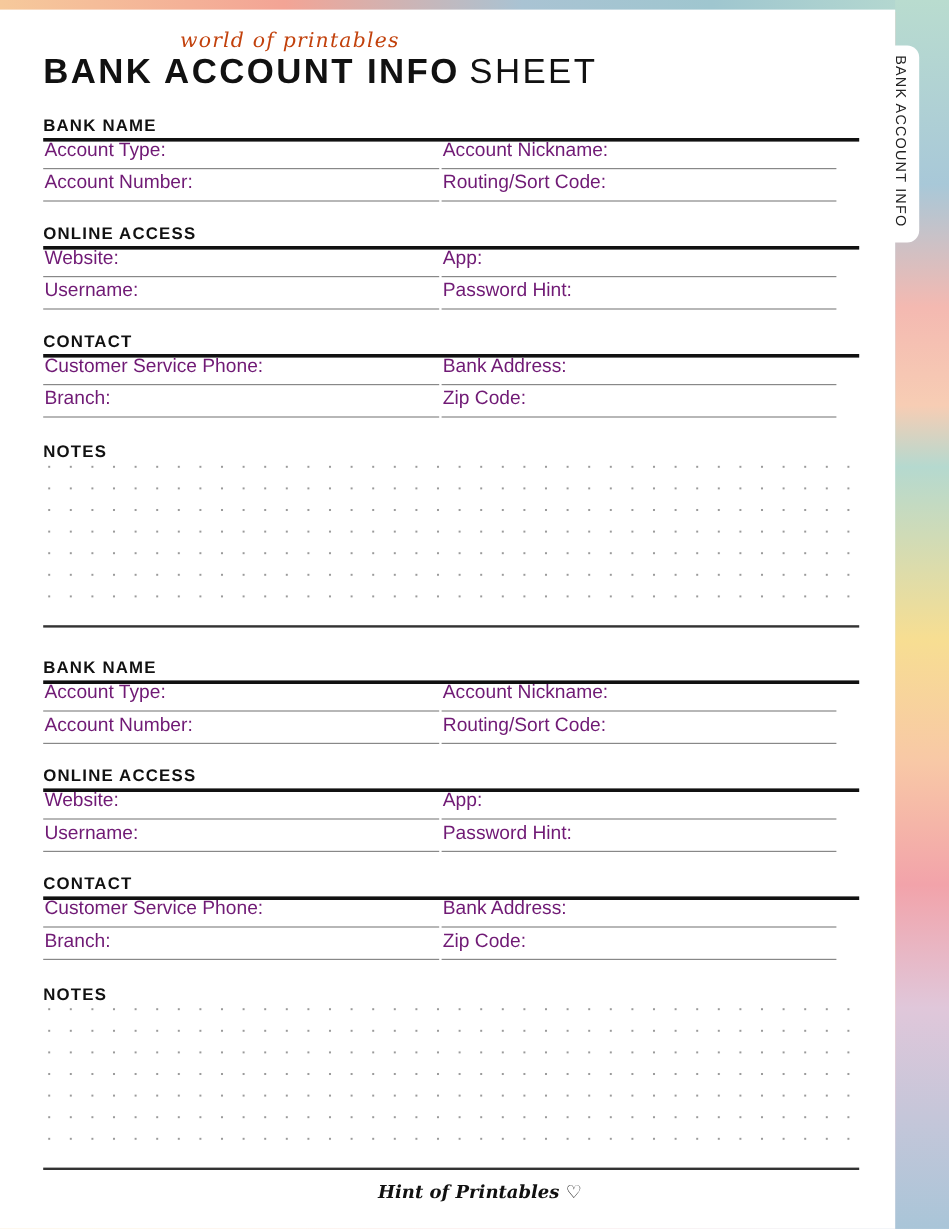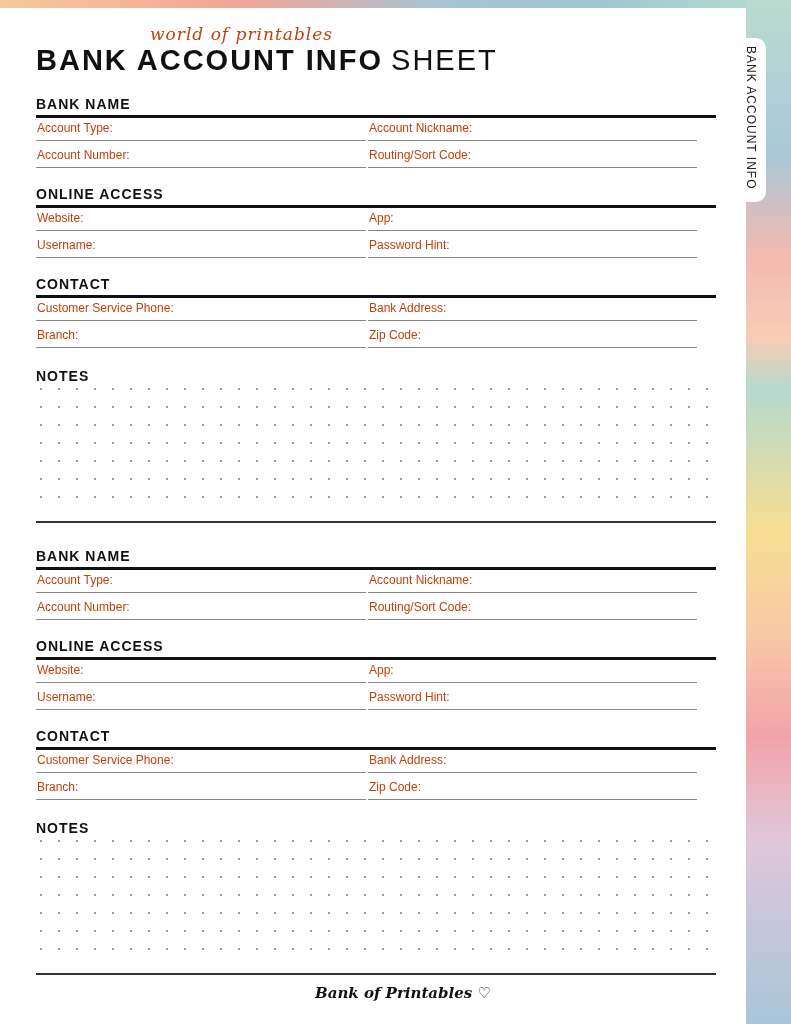--- a/index.html
+++ b/index.html
@@ -13,21 +13,21 @@
     background:linear-gradient(180deg,#b9dccf 0%,#a8c8d8 15%,#f4b9b1 25%,#f7cdb4 33%,#b5d9cf 38%,#f7de92 52%,#f8c8a6 62%,#f2a3aa 72%,#e0c7da 82%,#a9c5d8 100%);}
   .page{position:absolute;left:0;top:8px;width:746px;height:1016px;background:#fff;}
   .tab{position:absolute;left:740px;top:38px;width:26px;height:164px;background:#fff;border-radius:0 10px 10px 0;}
   .tab span{position:absolute;left:4px;top:8px;writing-mode:vertical-rl;font-size:12px;letter-spacing:1px;color:#222;}
   .script{position:absolute;left:150px;top:24px;font-family:"DejaVu Serif",serif;font-style:italic;font-size:17px;color:#c2410c;letter-spacing:1px;}
   .title{position:absolute;left:36px;top:44px;font-size:29px;letter-spacing:2px;white-space:nowrap;}
   .title b{font-weight:bold;}
   .title .light{font-weight:normal;margin-left:8px;}
   .sec-h{position:absolute;left:36px;font-weight:bold;font-size:14px;letter-spacing:1px;}
   .rule{position:absolute;left:36px;width:680px;height:3px;background:#111;}
-  .fld{position:absolute;height:22px;border-bottom:1px solid #888;font-size:12px;color:#c2410c;}
+  .fld{position:absolute;height:22px;border-bottom:1px solid #888;font-size:16px;color:#701a75;}
   .fld span{position:absolute;left:1px;bottom:5px;}
   .fl{left:36px;width:330px;}
   .fr{left:368px;width:329px;}
   .dots{position:absolute;left:36px;width:684px;height:126px;
     background-image:radial-gradient(circle,#9a9a9a 0.9px,transparent 1.3px);
     background-size:18px 18px;background-position:-4px 0;}
   .notes-rule{position:absolute;left:36px;width:680px;height:2px;background:#333;}
   .footer{position:absolute;left:315px;top:984px;font-family:"DejaVu Serif",serif;font-style:italic;font-weight:bold;font-size:15px;color:#111;}
 </style>
 </head>
@@ -131,13 +131,13 @@
       <span>Branch:</span>
     </div>
     <div class="fld fr" style="top: 777px;">
       <span>Zip Code:</span>
     </div>
     <div class="sec-h" style="top: 820px;">NOTES</div>
     <div class="dots" style="top: 832px;"></div>
     <div class="notes-rule" style="top: 973px;"></div>
   </div>
 
-<div class="footer">Bank of Printables ♡</div>
+<div class="footer">Hint of Printables ♡</div>
 
 </body></html>

